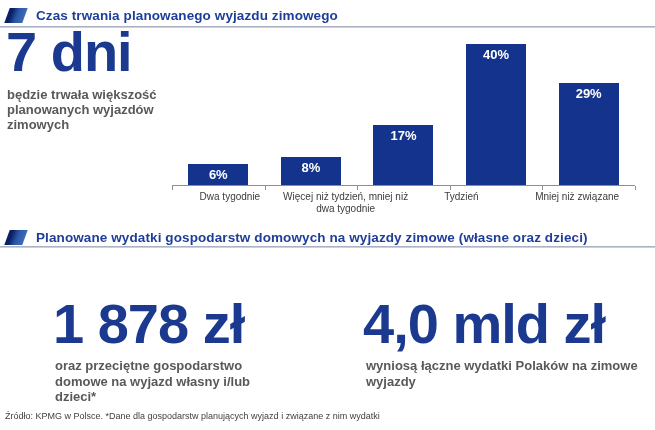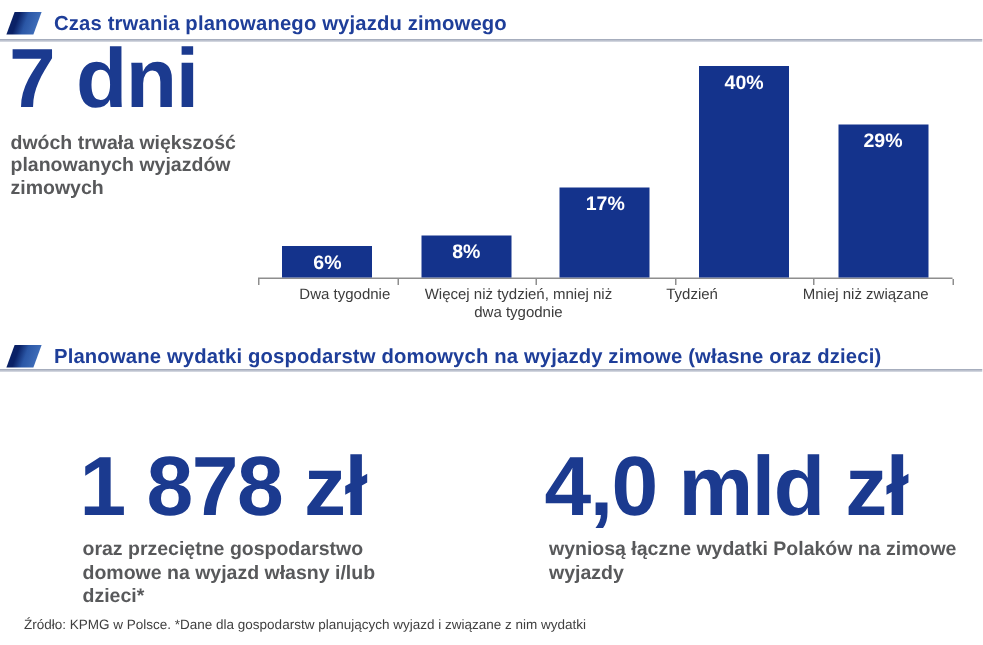--- a/index.html
+++ b/index.html
@@ -34,35 +34,35 @@
   .cat-label{width:112%;margin:0 -6%;text-align:center;font-size:10px;line-height:12px;color:var(--label-gray);}
   
   .stat{position:absolute;top:296px;}
   .stat-value{font-size:56px;line-height:1.0;font-weight:bold;color:var(--brand-blue);letter-spacing:-1px;}
   .stat-caption{font-size:13px;line-height:15.5px;font-weight:bold;color:var(--gray-text);margin-top:6px;}
   #stat-1{left:53px;}
   #stat-1 .stat-caption{width:215px;margin-left:2px;}
   #stat-2{left:363px;}
   #stat-2 .stat-caption{width:302px;margin-left:3px;}
   
-  .footer{position:absolute;left:16px;top:411px;font-size:9px;color:#3F3F3F;}
+  .footer{position:absolute;left:5px;top:411px;font-size:9px;color:#3F3F3F;}
 </style>
 </head>
 <body>
 
 <div class="hdr" style="top:4px">
   <div class="hdr-icon"></div>
   <div class="hdr-title">Czas trwania planowanego wyjazdu zimowego</div>
 </div>
 <div class="divider" style="top:26px"></div>
 
 <div class="hero">
   <div class="hero-value">7 dni</div>
 </div>
-<div class="hero-caption">dwóch trwała większość planowanych wyjazdów zimowych</div>
+<div class="hero-caption">będzie trwała większość planowanych wyjazdów zimowych</div>
 
 <div class="chart">
   <div class="plot">
       <div class="bar-cell">
         <div class="bar" style="height: 21px;">
           <div class="bar-value">6%</div>
         </div>
       </div>
       <div class="bar-cell">
         <div class="bar" style="height: 28px;">

